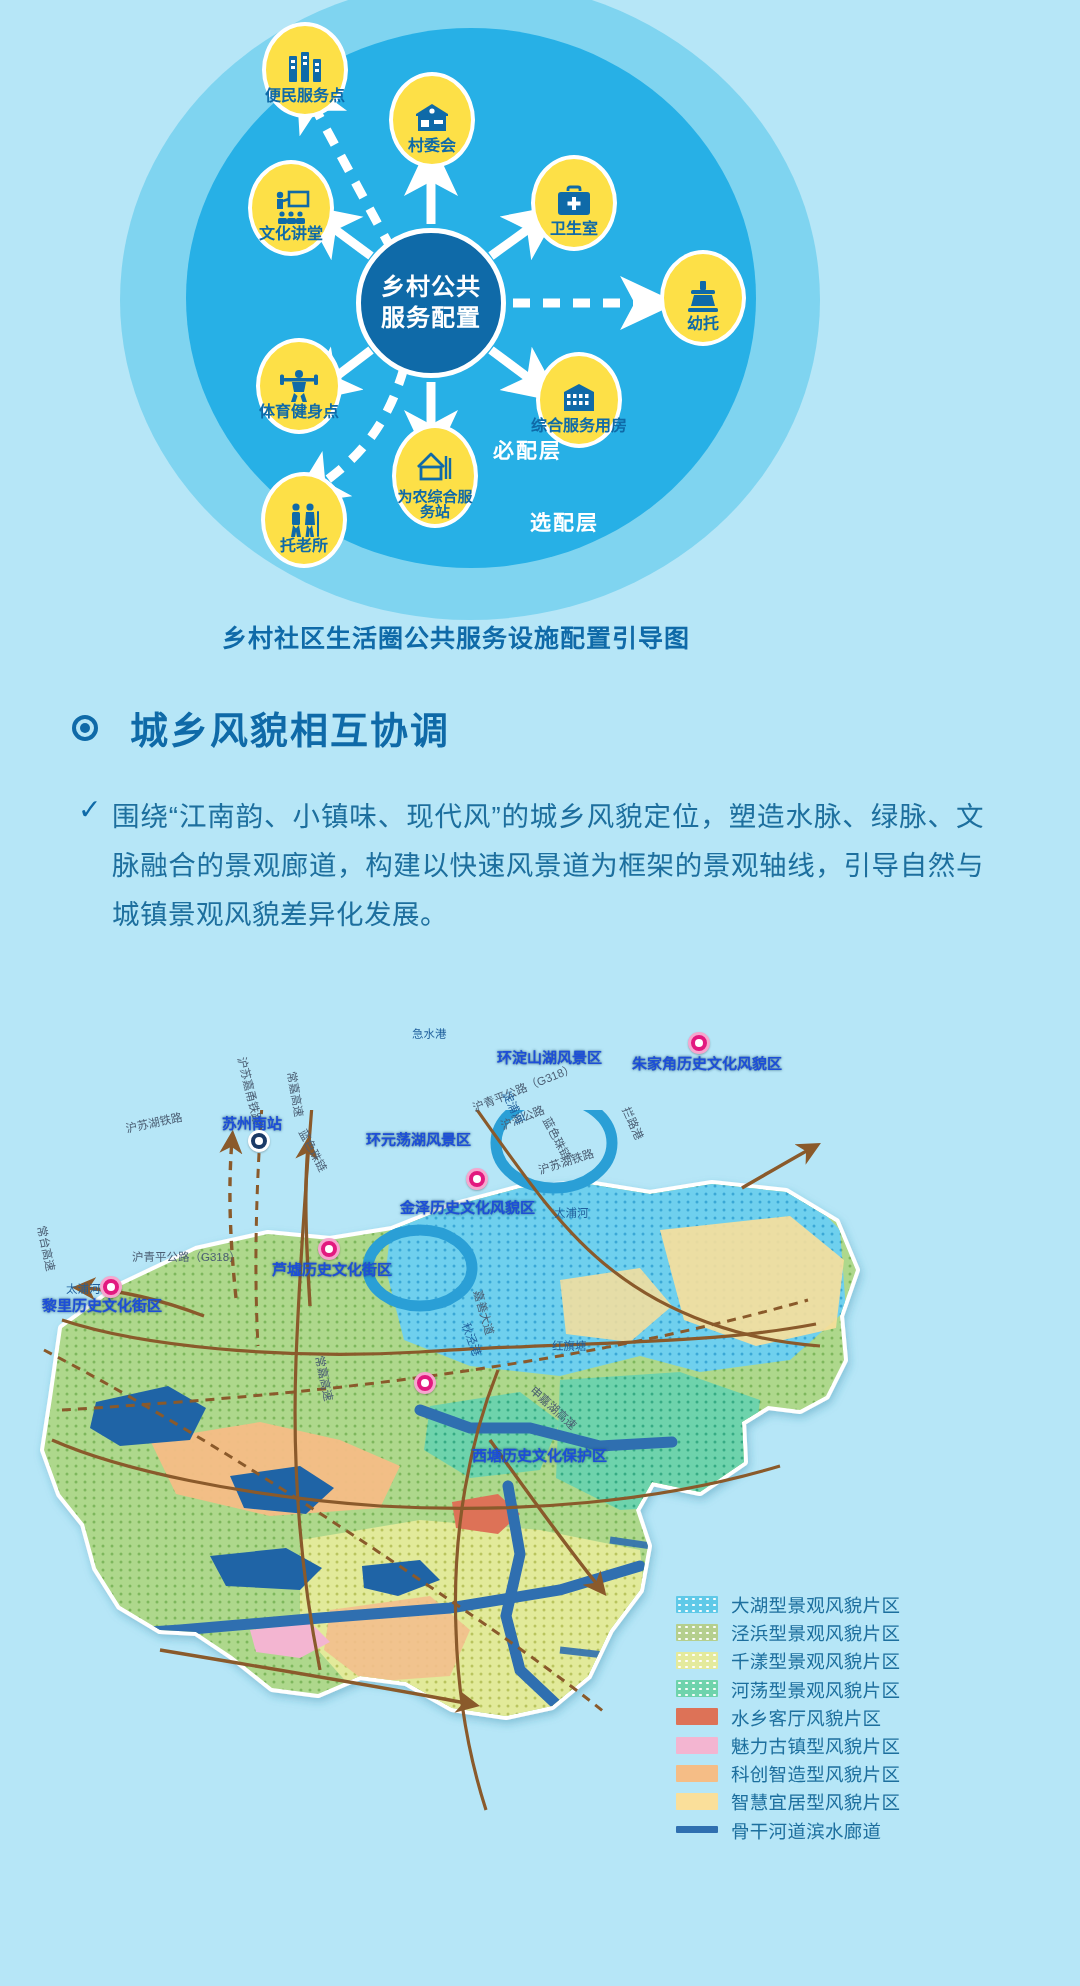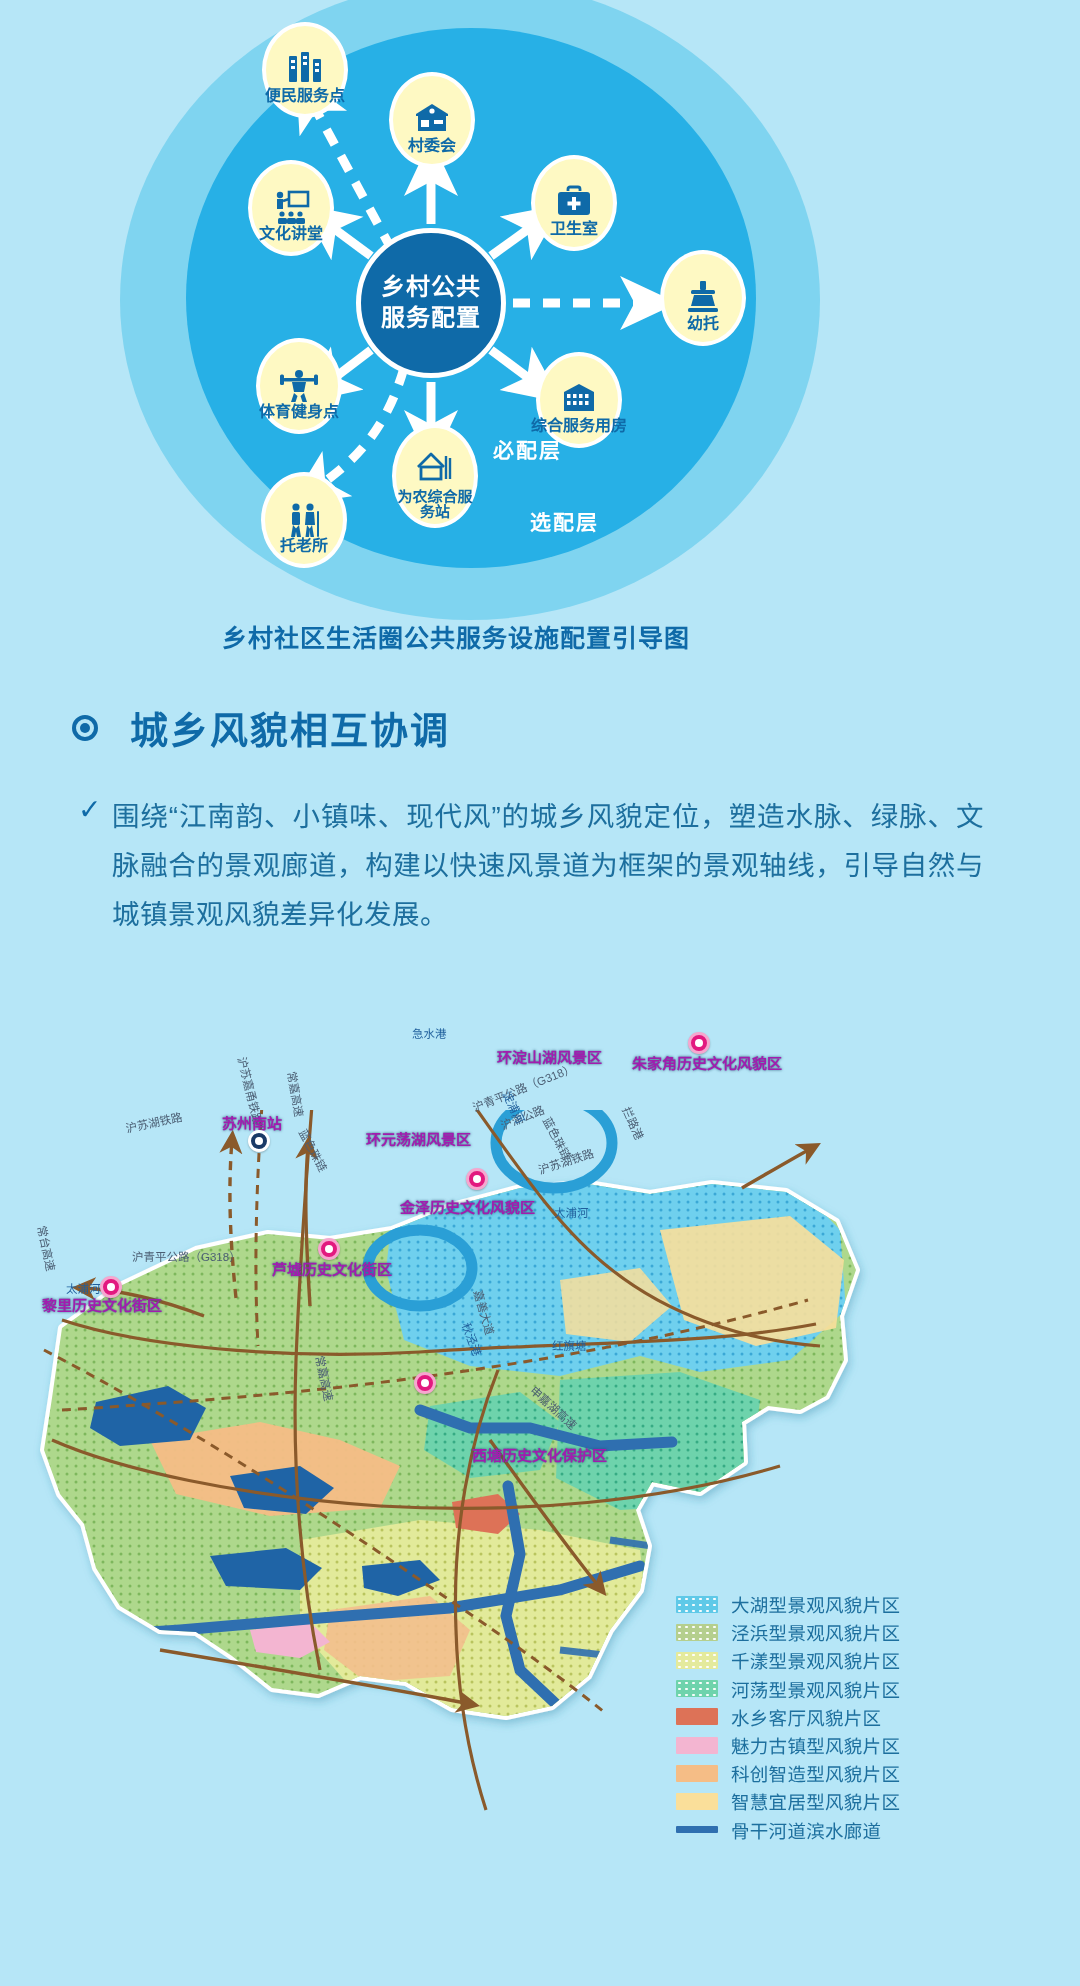--- a/index.html
+++ b/index.html
@@ -28,21 +28,21 @@
   .hub {
     position: absolute; left: 356px; top: 228px; width: 150px; height: 150px;
     border-radius: 50%; background: #0f6aa8; border: 5px solid #ffffff;
     display: flex; flex-direction: column; align-items: center; justify-content: center;
     color: #fff; font-weight: bold; font-size: 24px; line-height: 1.28; letter-spacing: 1px;
     text-align: center; z-index: 6;
   }
 
   .node {
     position: absolute; width: 86px; height: 96px; border-radius: 50%;
-    background: #fef9c3; border: 4px solid #ffffff;
+    background: #fde047; border: 4px solid #ffffff;
     display: flex; flex-direction: column; align-items: center; justify-content: center;
     z-index: 7;
   }
   .node .ico { width: 44px; height: 40px; display: block; }
   .node .lbl {
     position: absolute; bottom: 9px; left: 50%; transform: translateX(-50%);
     white-space: nowrap; color: #0f6aa8; font-size: 16px; font-weight: bold;
     line-height: 1.05; text-align: center;
   }
   .node.two-line .lbl { white-space: normal; width: 80px; bottom: 4px; font-size: 15px; }
@@ -97,21 +97,21 @@
   .sw.dotted { position: relative; overflow: hidden; }
   .sw.dotted::after {
     content: ""; position: absolute; inset: 0;
     background-image: radial-gradient(circle, rgba(255,255,255,.95) 1.1px, transparent 1.2px);
     background-size: 7px 6px;
   }
   .sw.line { height: 7px; }
   .legend-label { color: #1d6f9e; font-size: 18.5px; white-space: nowrap; letter-spacing: .3px; }
 
   .map-place {
-    position: absolute; color: #a21caf; font-size: 15px; font-weight: bold;
+    position: absolute; color: #1d4ed8; font-size: 15px; font-weight: bold;
     white-space: nowrap; z-index: 15;
     text-shadow: 0 0 3px rgba(40,90,120,.65), 0 0 2px rgba(40,90,120,.5);
   }
   .map-road {
     position: absolute; color: #4b5e73; font-size: 11.5px; white-space: nowrap; z-index: 14;
   }
   .map-water {
     position: absolute; color: #1f5f9c; font-size: 11.5px; white-space: nowrap; z-index: 14;
   }
   .marker {

